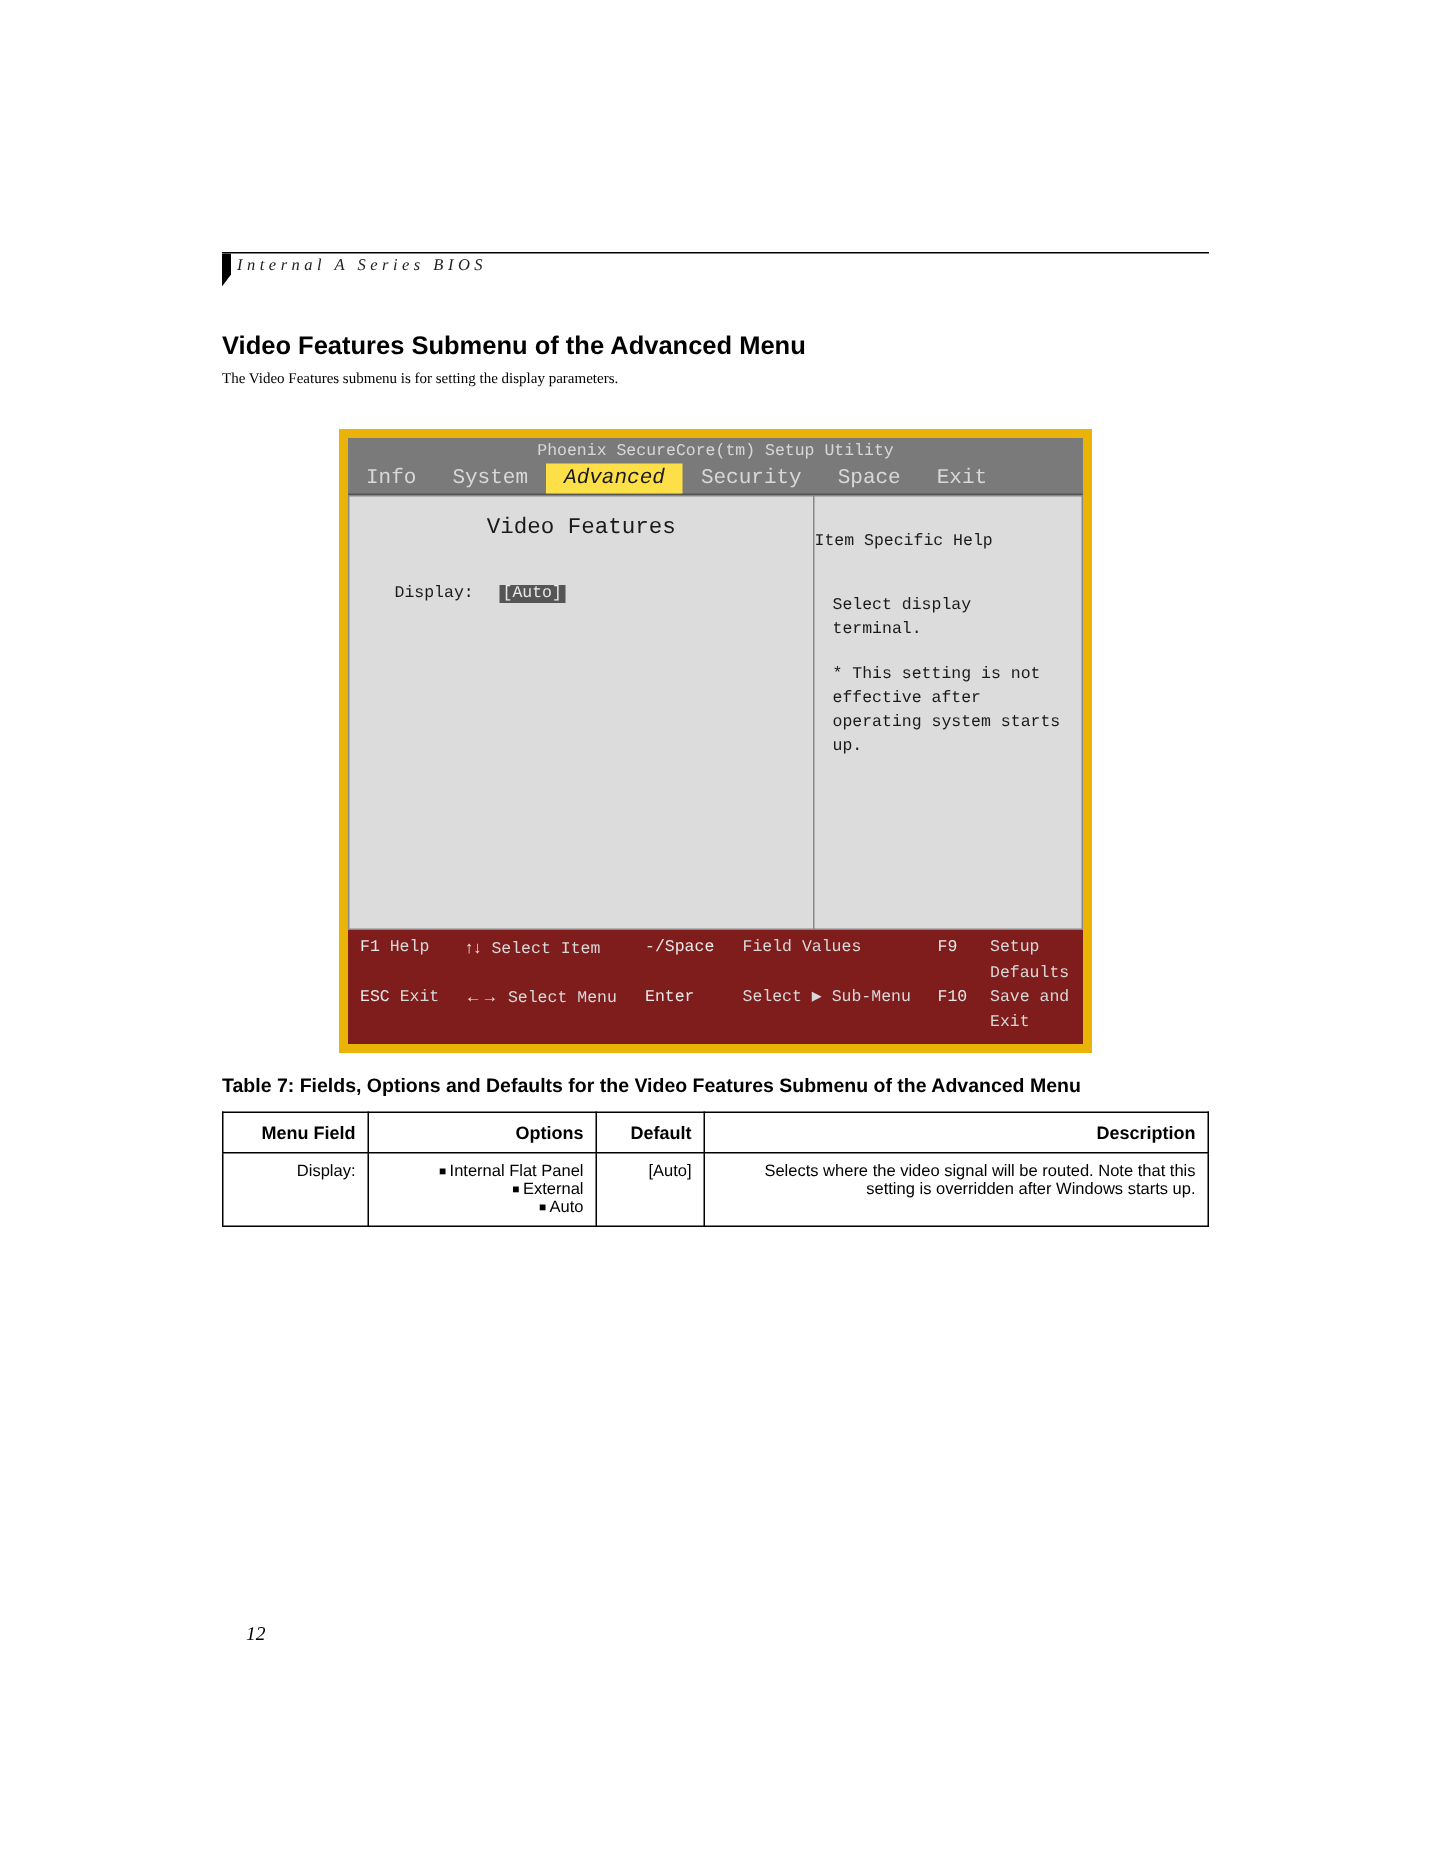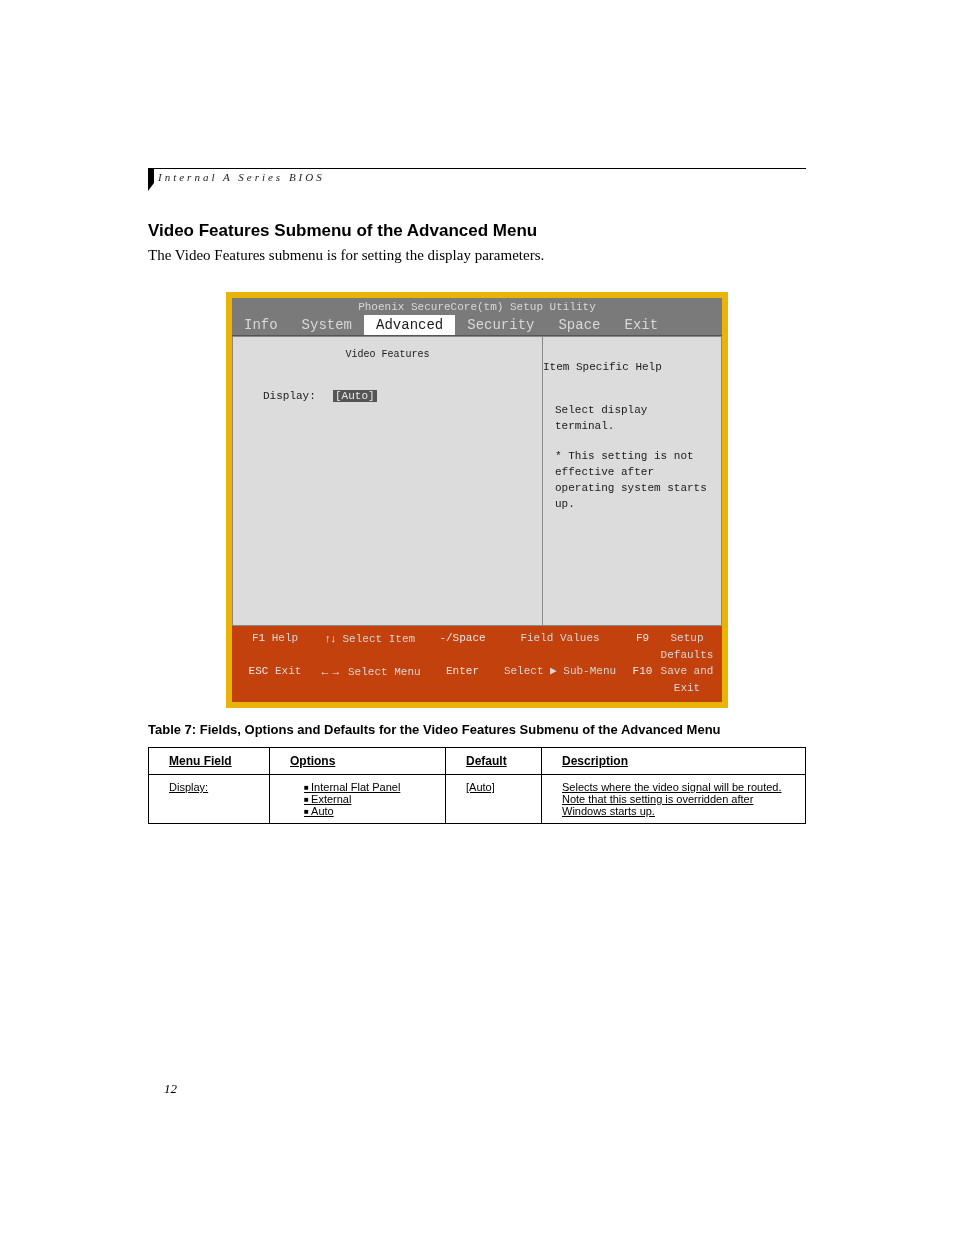--- a/index.html
+++ b/index.html
@@ -39,21 +39,21 @@
     margin-top:2px;
   }
   h2.section-title {
     font-family: Helvetica, Arial, sans-serif;
     font-weight: bold;
     font-size: 17px;
     margin: 38px 0 6px 0;
   }
   p.intro {
     font-family: "Times New Roman", serif;
-    font-size: 15px;
+    font-size: 10px;
     margin: 0 0 28px 0;
   }
 
   
   .bios {
     width: 490px;
     margin: 0 auto 14px auto;
     border: 6px solid #eab308;
     font-family: "Courier New", monospace;
     font-size: 11px;
@@ -68,22 +68,23 @@
   .bios-tabs {
     display: flex;
     background: #7a7a7a;
     border-bottom: 1px solid #555;
   }
   .bios-tab {
     padding: 2px 12px;
     font-size: 14px;
   }
   .bios-tab.active {
-    background: #ffffff;
+    background: #fde047;
     color: #1a1a1a;
+    font-style: italic;
   }
   .bios-body {
     display: flex;
     height: 290px;
     background: #dcdcdc; 
   }
   .bios-left {
     flex: 1;
     background: #dcdcdc;
     color: #1a1a1a;
@@ -94,21 +95,21 @@
   .bios-right {
     width: 178px;
     background: #dcdcdc;
     color: #1a1a1a;
     border: 1px solid #888;
     position: relative;
   }
   .bios-left-title {
     text-align: center;
     padding: 12px 0 0 0;
-    font-size: 10px;
+    font-size: 15px;
     color:#1a1a1a;
   }
   .bios-right-title {
     text-align: left;
     padding: 24px 0 0 0;
     font-size: 11px;
     color:#1a1a1a;
   }
   .bios-row {
     display:flex;
@@ -121,26 +122,25 @@
     color: #e8e8e8;
     padding: 0 2px;
   }
   .bios-help-text {
     padding: 30px 10px 0 12px;
     font-size: 11px;
     line-height: 1.45;
     color:#1a1a1a;
   }
   .bios-footer {
-    background: #c2410c;
+    background: #7f1d1d;
     color: #d8d8d8;
     padding: 4px 8px 6px 8px;
     font-size: 11px;
     line-height: 1.5;
-    text-align: center;
   }
   .bios-footer .fk { color: #e8e8e8; }
   .bios-footer-row { display:flex; }
   .bf-col1 { width: 70px; }
   .bf-col2 { width: 120px; }
   .bf-col3 { width: 65px; }
   .bf-col4 { width: 130px; }
   .bf-col5 { width: 35px; }
   .bf-col6 { flex:1; }
 
@@ -158,24 +158,23 @@
     margin: 0 0 10px 0;
   }
   table.fields {
     width: 100%;
     border-collapse: collapse;
     font-family: Helvetica, Arial, sans-serif;
     font-size: 11px;
   }
   table.fields th, table.fields td {
     border: 1.5px solid #000;
-    padding: 6px 20px;
-    text-align: left;
+    padding: 6px 8px;
+    text-align: right;
     vertical-align: top;
-    text-decoration: underline;
   }
   table.fields th {
     font-weight: bold;
     font-size: 12px;
   }
   table.fields th.c1, table.fields td.c1 { width: 80px; }
   table.fields th.c2, table.fields td.c2 { width: 135px; }
   table.fields th.c3, table.fields td.c3 { width: 55px; }
   ul.opts {
     margin: 0;

